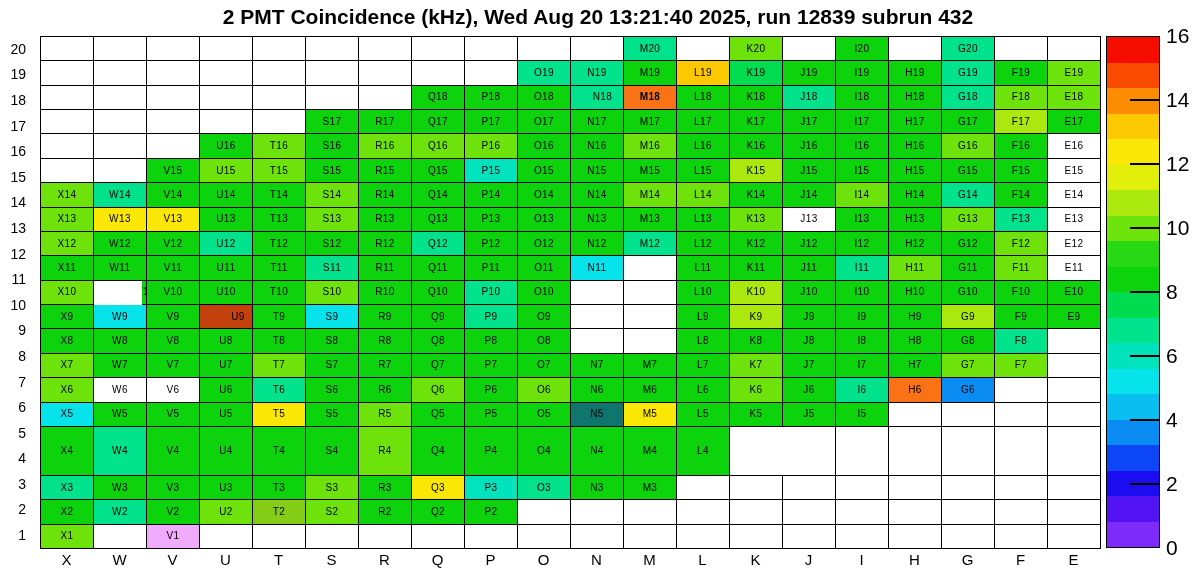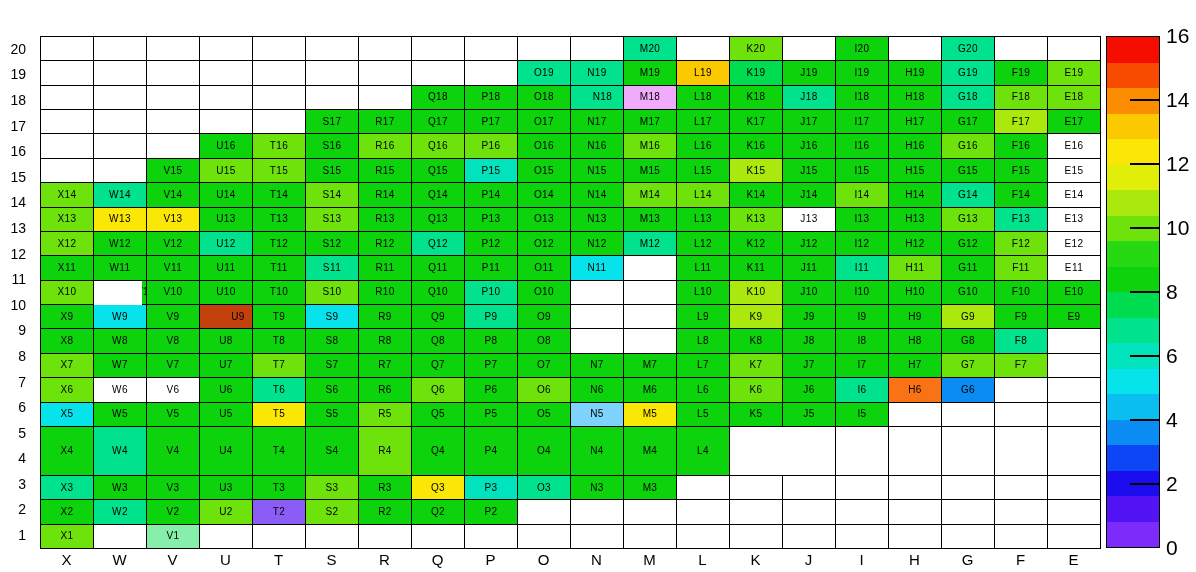--- a/index.html
+++ b/index.html
@@ -21,20 +21,21 @@
   #cbar{position:absolute;left:1106px;top:36px;width:54px;height:512px;
         border:1px solid #000;box-sizing:border-box;display:flex;flex-direction:column-reverse;}
   .band{flex:1;}
   .ctick{position:absolute;width:30px;height:2px;background:#000;left:1130px;}
   .cticklab{position:absolute;left:1166px;transform:translateY(-50%);font-size:21px;}
 </style>
 </head>
 <body>
 
 <div id="canvas">
+  <div id="title">2 PMT Coincidence (kHz), Wed Aug 20 13:21:40 2025, run 12839 subrun 432</div>
   <div id="yaxis">
       <div class="ylab">20</div>
       <div class="ylab">19</div>
       <div class="ylab">18</div>
       <div class="ylab">17</div>
       <div class="ylab">16</div>
       <div class="ylab">15</div>
       <div class="ylab">14</div>
       <div class="ylab">13</div>
       <div class="ylab">12</div>
@@ -133,21 +134,21 @@
       </div>
       <div class="cell" style="background: rgb(12, 211, 12);">
         <span>P18</span>
       </div>
       <div class="cell" style="background: rgb(12, 211, 12);">
         <span>O18</span>
       </div>
       <div class="cell" style="background: rgb(0, 226, 139); padding-left: 11px;">
         <span>N18</span>
       </div>
-      <div class="cell" style="background: #f0abfc;">
+      <div class="cell" style="background: #f97316; font-weight: bold;">
         <span>M18</span>
       </div>
       <div class="cell" style="background: rgb(12, 211, 12);">
         <span>L18</span>
       </div>
       <div class="cell" style="background: rgb(12, 211, 12);">
         <span>K18</span>
       </div>
       <div class="cell" style="background: rgb(0, 226, 139);">
         <span>J18</span>
@@ -868,21 +869,21 @@
       </div>
       <div class="cell" style="background: rgb(12, 211, 12);">
         <span>Q5</span>
       </div>
       <div class="cell" style="background: rgb(12, 211, 12);">
         <span>P5</span>
       </div>
       <div class="cell" style="background: rgb(12, 211, 12);">
         <span>O5</span>
       </div>
-      <div class="cell" style="background: #7dd3fc; justify-content: center;">
+      <div class="cell" style="background: #0f766e; justify-content: center;">
         <span>N5</span>
       </div>
       <div class="cell" style="background: rgb(251, 231, 5);">
         <span>M5</span>
       </div>
       <div class="cell" style="background: rgb(12, 211, 12);">
         <span>L5</span>
       </div>
       <div class="cell" style="background: rgb(12, 211, 12);">
         <span>K5</span>
@@ -994,21 +995,21 @@
       </div>
       <div class="cell" style="background: rgb(0, 226, 139);">
         <span>W2</span>
       </div>
       <div class="cell" style="background: rgb(12, 211, 12);">
         <span>V2</span>
       </div>
       <div class="cell" style="background: rgb(110, 227, 11);">
         <span>U2</span>
       </div>
-      <div class="cell" style="background: #8b5cf6;">
+      <div class="cell" style="background: #84cc16;">
         <span>T2</span>
       </div>
       <div class="cell" style="background: rgb(110, 227, 11);">
         <span>S2</span>
       </div>
       <div class="cell" style="background: rgb(12, 211, 12);">
         <span>R2</span>
       </div>
       <div class="cell" style="background: rgb(12, 211, 12);">
         <span>Q2</span>
@@ -1024,21 +1025,21 @@
       <div class="cell"></div>
       <div class="cell"></div>
       <div class="cell"></div>
       <div class="cell"></div>
       <div class="cell"></div>
       <div class="cell"></div>
       <div class="cell" style="background: rgb(110, 227, 11);">
         <span>X1</span>
       </div>
       <div class="cell"></div>
-      <div class="cell" style="background: #86efac;">
+      <div class="cell" style="background: #f0abfc;">
         <span>V1</span>
       </div>
       <div class="cell"></div>
       <div class="cell"></div>
       <div class="cell"></div>
       <div class="cell"></div>
       <div class="cell"></div>
       <div class="cell"></div>
       <div class="cell"></div>
       <div class="cell"></div>

